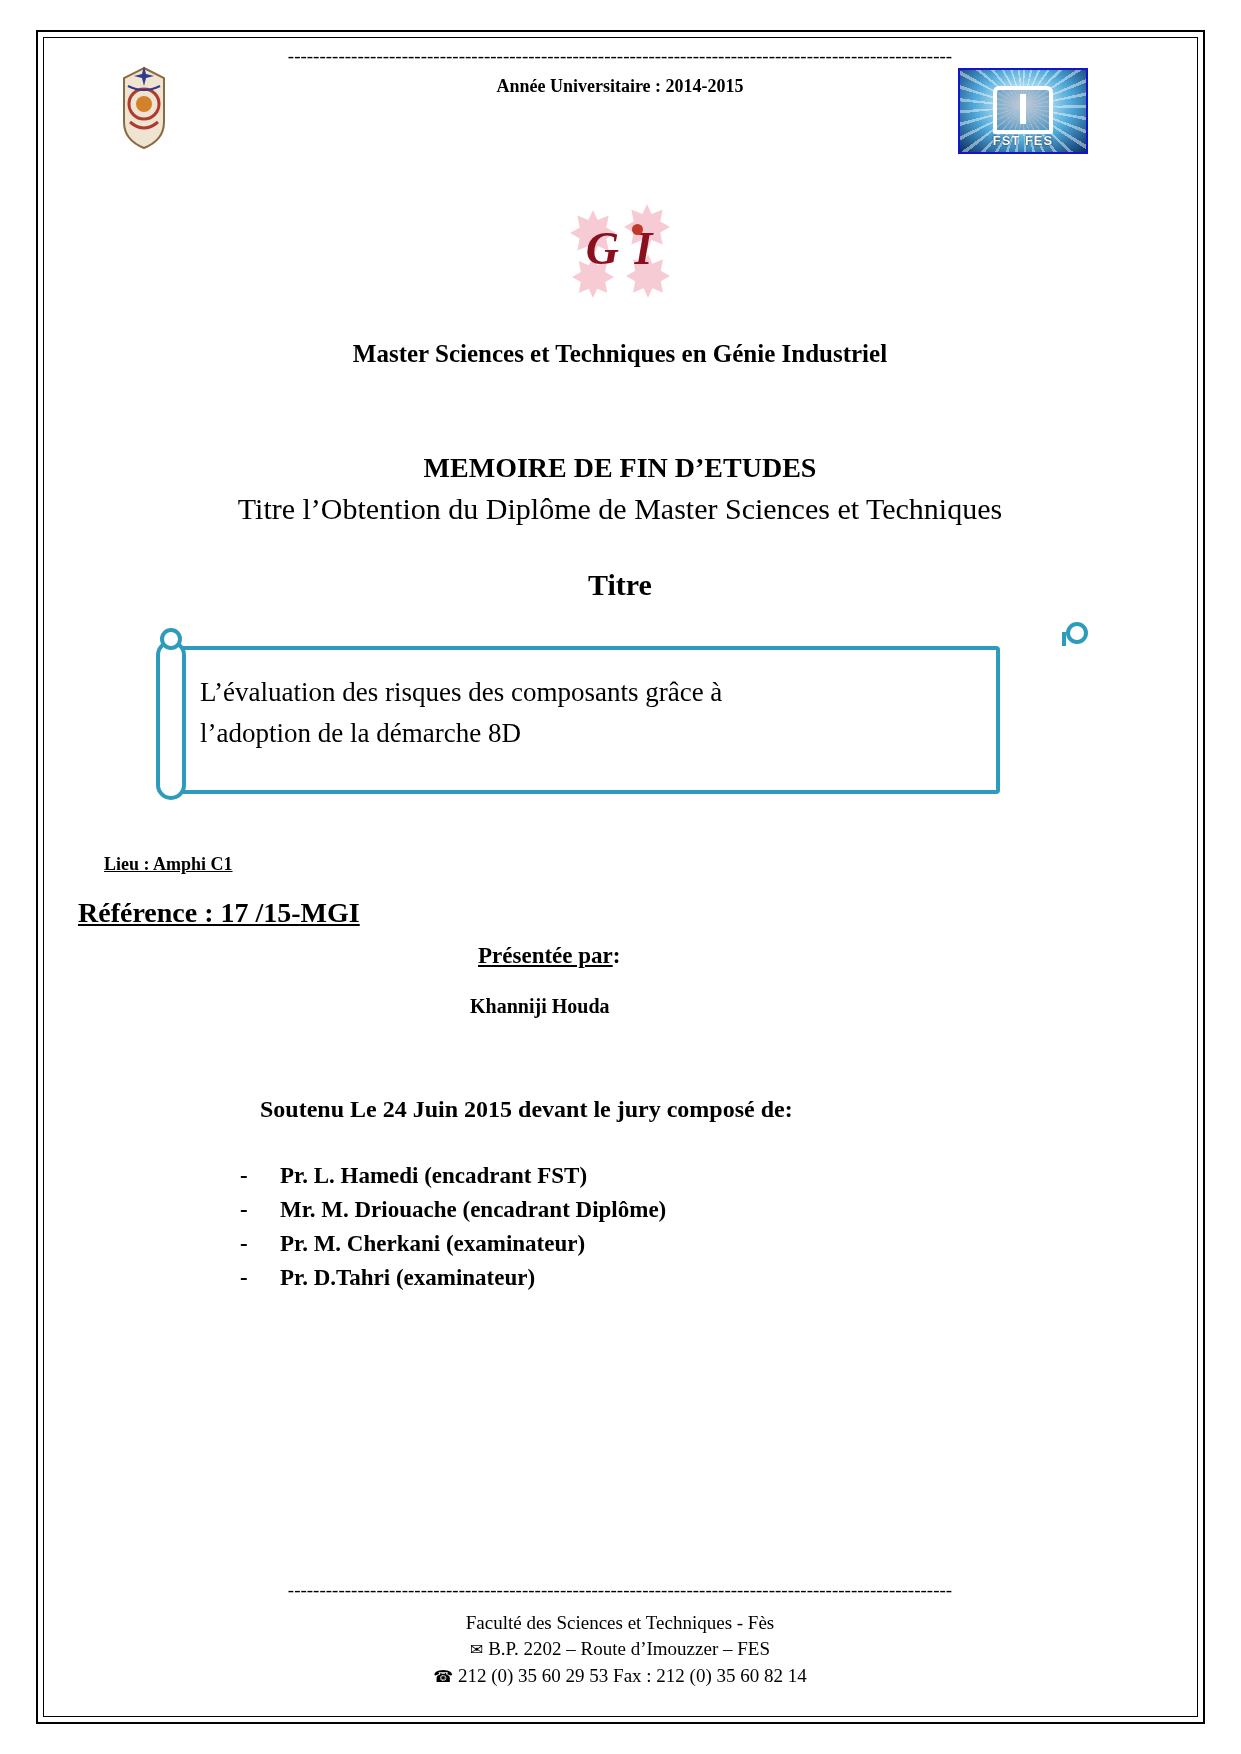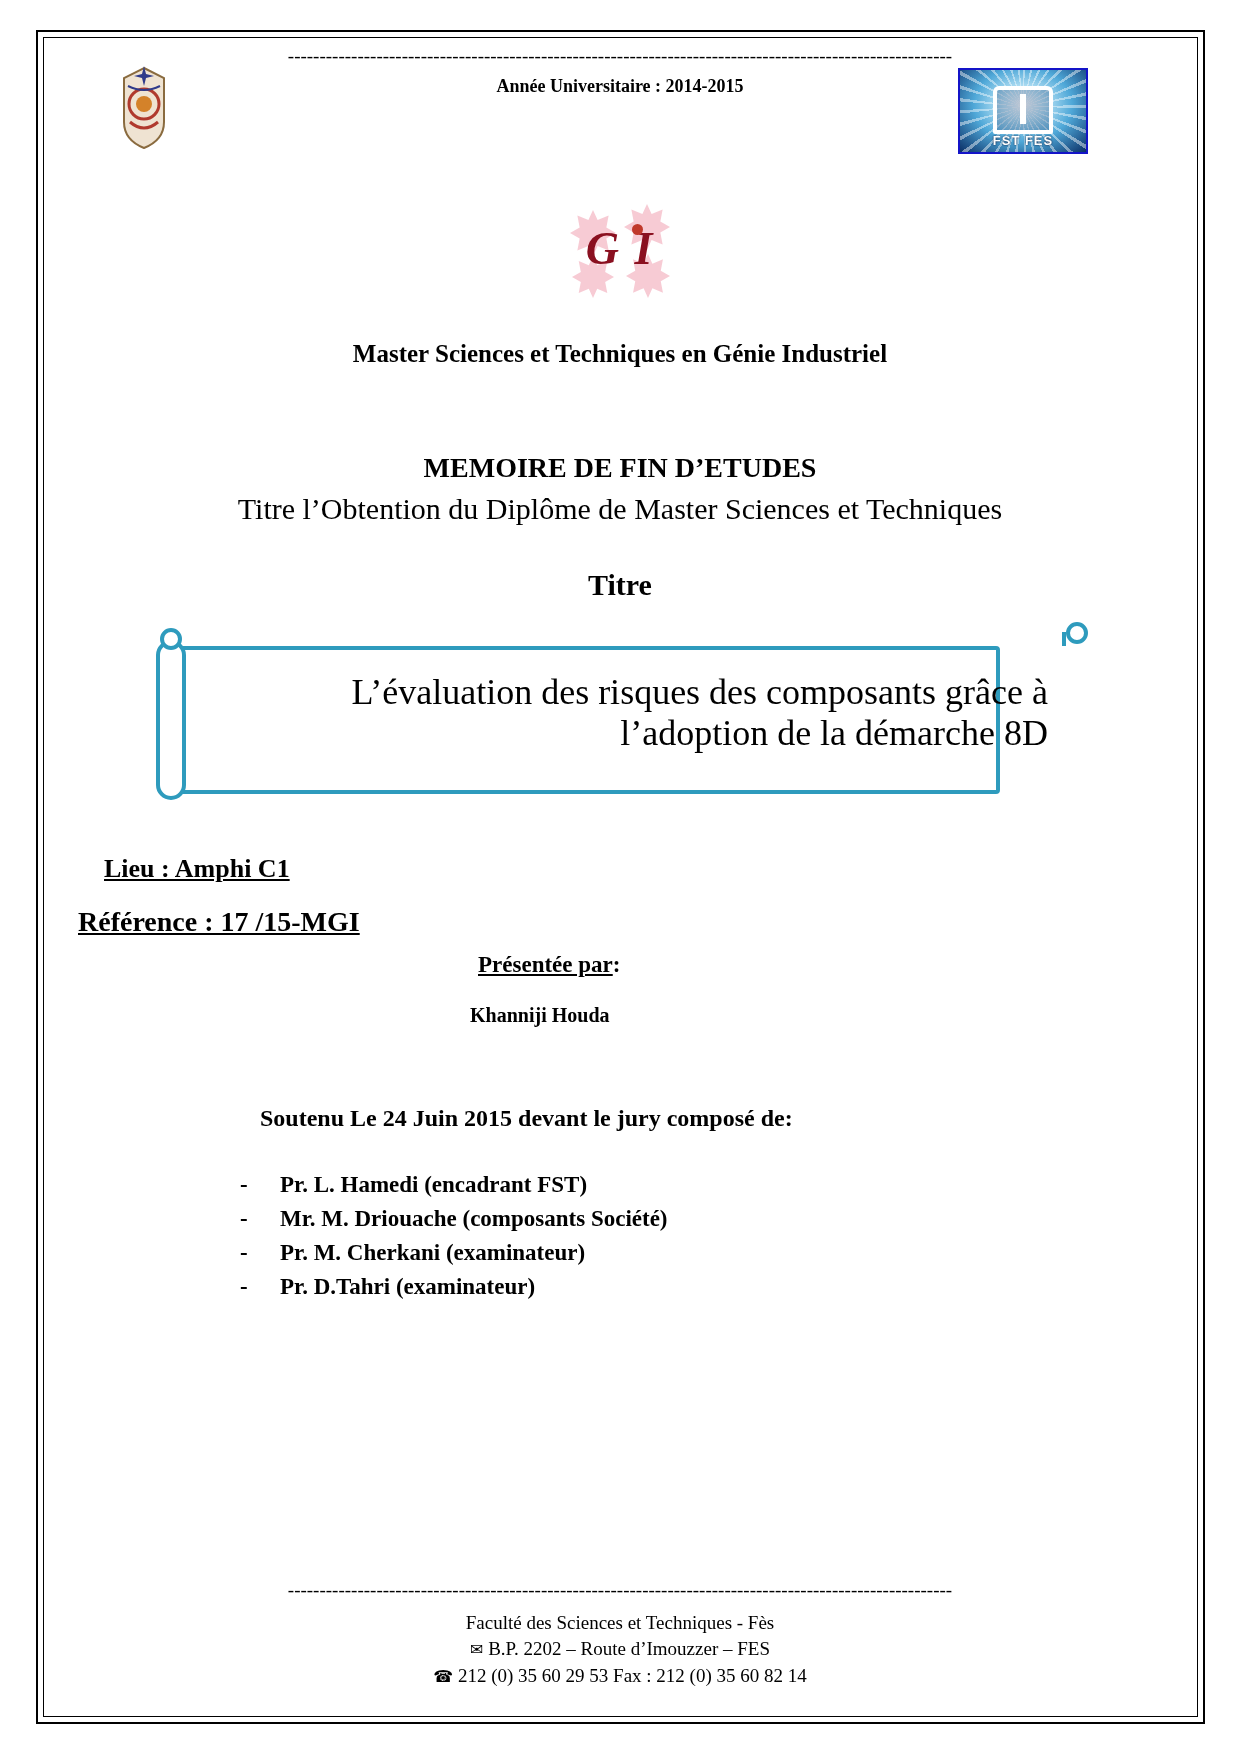--- a/index.html
+++ b/index.html
@@ -240,31 +240,31 @@
   .scroll-right-tail {
     position: absolute;
     right: 100px; top: 10px;
     width: 18px; height: 14px;
     border-left: 4px solid #2e9bbd;
     box-sizing: border-box;
   }
   .scroll-text {
     position: absolute;
     left: 140px; right: 132px; top: 50px;
-    text-align: right;
-    font-size: 36px;
+    text-align: left;
+    font-size: 27px;
     line-height: 41px;
   }
 
   
   .lieu {
     margin-top: 52px;
     margin-left: 44px;
     font-weight: bold;
-    font-size: 26px;
+    font-size: 18px;
   }
   .lieu u, .ref u { text-decoration: underline; }
   .ref {
     margin-top: 22px;
     margin-left: 18px;
     font-weight: bold;
     font-size: 28px;
     text-decoration: underline;
   }
   .presentee {
@@ -386,21 +386,21 @@
 
     <div class="soutenu">Soutenu Le 24 Juin 2015  devant le jury composé de:</div>
 
     <div class="jury">
       <div class="jury-item">
         <span class="jury-dash">-</span>
         <span>Pr. L. Hamedi  (encadrant FST)</span>
       </div>
       <div class="jury-item">
         <span class="jury-dash">-</span>
-        <span>Mr. M. Driouache (composants Société)</span>
+        <span>Mr. M. Driouache (encadrant Diplôme)</span>
       </div>
       <div class="jury-item">
         <span class="jury-dash">-</span>
         <span>Pr.  M. Cherkani (examinateur)</span>
       </div>
       <div class="jury-item">
         <span class="jury-dash">-</span>
         <span>Pr. D.Tahri  (examinateur)</span>
       </div>
     </div>

